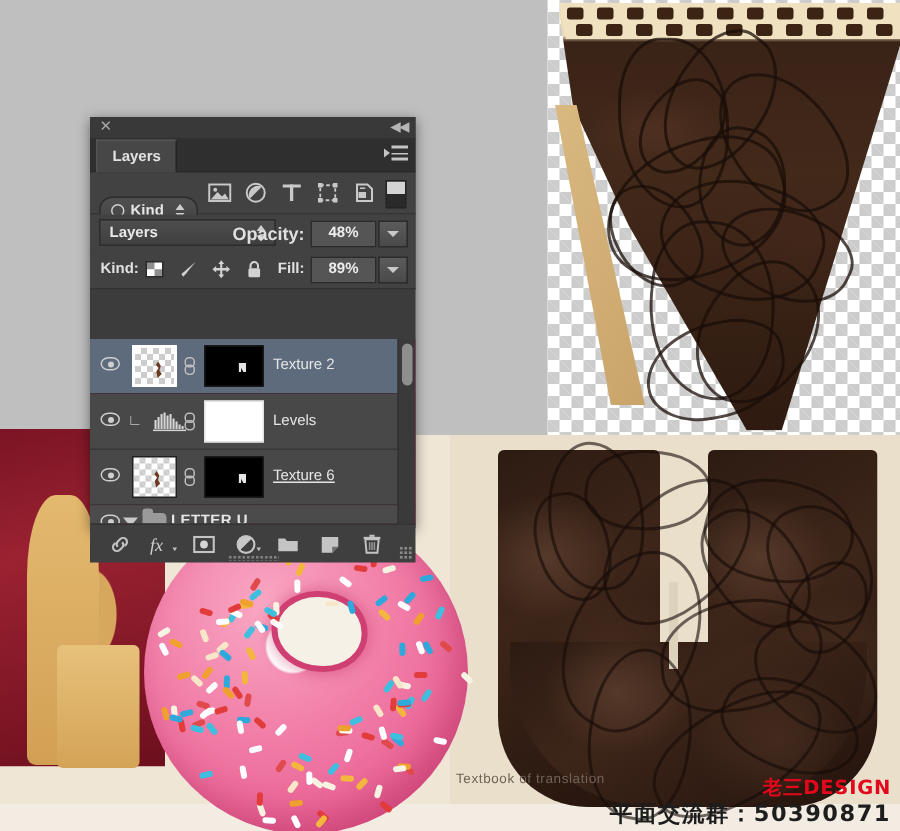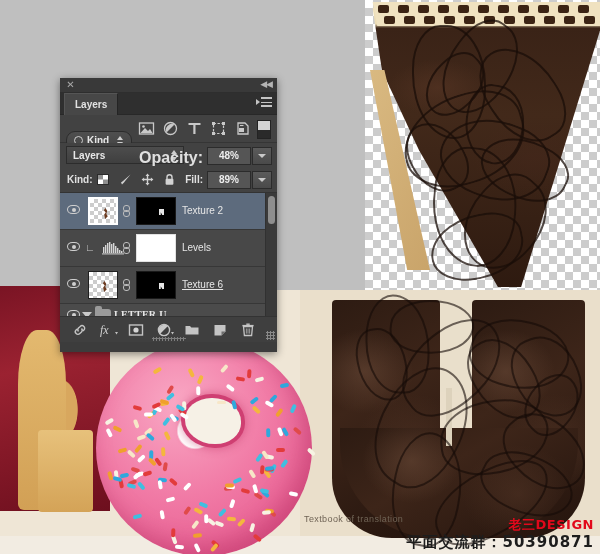--- a/index.html
+++ b/index.html
@@ -287,21 +287,21 @@
     color: #e8e8e8; font-size: 10px; font-weight: bold;
     line-height: 18px; padding-left: 6px;
     box-sizing: border-box;
     cursor: pointer;
   }
   #blend-select .stepper { position: absolute; right: 5px; top: 3px; width: 7px; height: 11px; }
   #blend-select .stepper .up, #blend-select .stepper .dn { position:absolute; left:0; width:0;height:0;border-left:3.5px solid transparent;border-right:3.5px solid transparent;}
   #blend-select .stepper .up { top:0; border-bottom: 4px solid #cfcfcf; }
   #blend-select .stepper .dn { bottom:0; border-top: 4px solid #cfcfcf; }
 
-  #opacity-label { position: absolute; right: 74px; top: 6px; font-weight: bold; color: #e0e0e0; font-size: 16px;}
+  #opacity-label { position: absolute; right: 74px; top: 6px; font-weight: bold; color: #e0e0e0; font-size: 12px;}
   #opacity-field {
     position: absolute; right: 26px; top: 4px;
     width: 42px; height: 16px;
     background: #555; border: 1px solid #2b2b2b;
     color: #ededed; font-size: 10px; font-weight: bold;
     line-height: 16px; text-align: center;
     cursor: text;
   }
   #opacity-arrow {
     position: absolute; right: 5px; top: 4px;
@@ -341,20 +341,21 @@
     cursor: pointer;
   }
   #fill-arrow:after { content:""; position:absolute; left:5px; top:6px; width:0;height:0;border-left:4px solid transparent;border-right:4px solid transparent;border-top:4px solid #c9c9c9;}
 
   
   #layers-list {
     position: relative;
     height: 123px;
     background: #be185d;
     overflow: hidden;
+    margin-top: 33px;
   }
   .layer-row {
     position: relative;
     height: 36px;
     border-bottom: 1px solid #373737;
     background: #484848;
     cursor: pointer;
   }
   .layer-row.selected { background: #5d6b7d; }
   .layer-row.group { height: 23px; background: #4b4b4b; }
@@ -438,21 +439,21 @@
     width: 10px; height: 10px;
     color: #c6c6c6; font-size: 10px; line-height: 10px;
   }
 
   .layer-name {
     position: absolute; left: 122px; top: 12px;
     font-size: 10px;
     color: #e6e6e6;
   }
   .layer-name.underlined { text-decoration: underline; }
-  .layer-row.group .layer-name { left: 54px; top: 5px; font-size: 10px; font-weight: bold; letter-spacing: .3px; font-family: Liberation Serif, serif;}
+  .layer-row.group .layer-name { left: 54px; top: 5px; font-size: 10px; font-weight: bold; letter-spacing: .3px;}
 
   .group-tri {
     position: absolute; left: 22px; top: 8px;
     width: 0; height: 0;
     border-left: 5px solid transparent;
     border-right: 5px solid transparent;
     border-top: 6px solid #c9c9c9;
     cursor: pointer;
   }
   .folder-icon {

